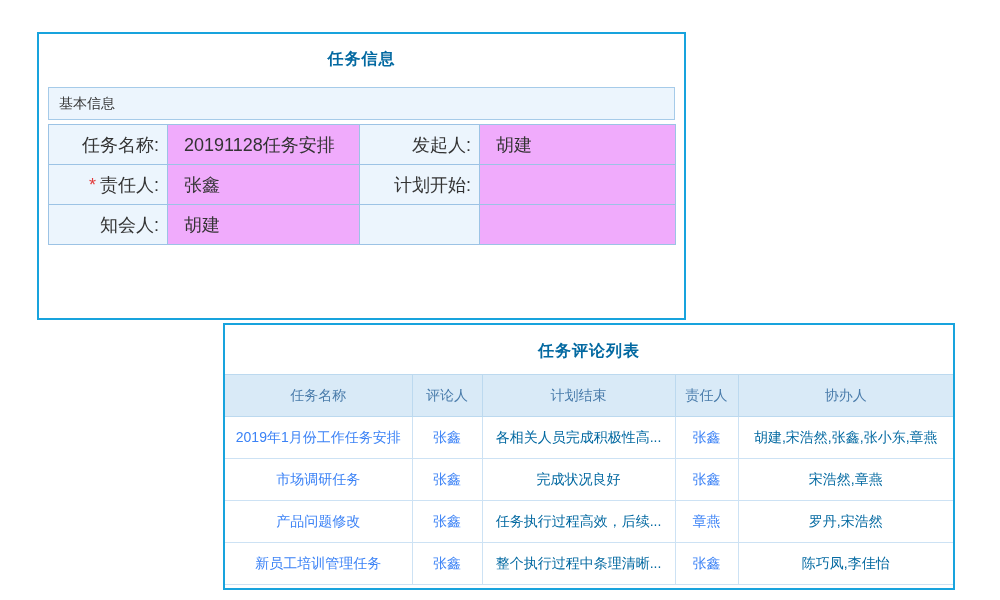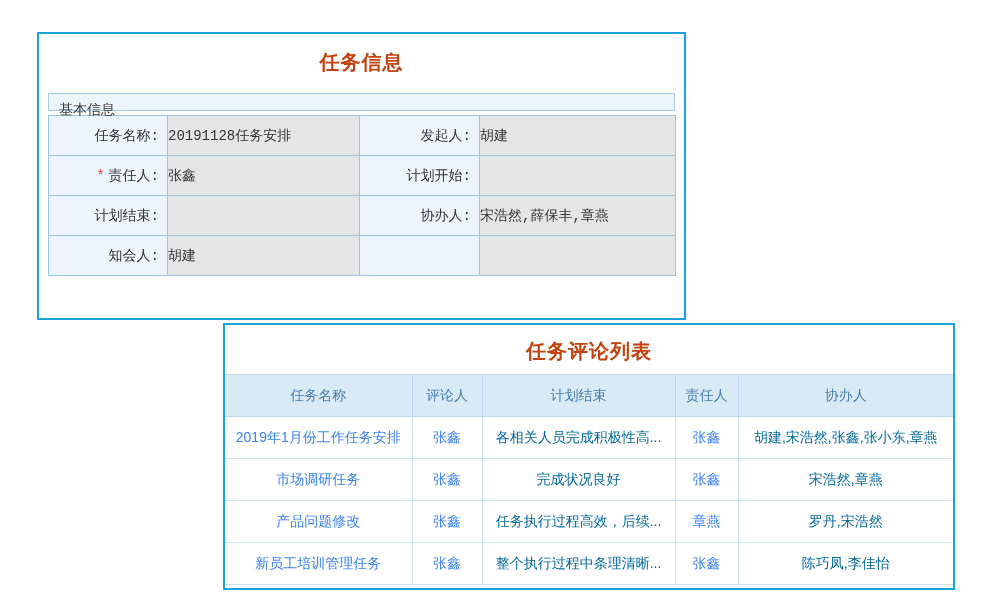--- a/index.html
+++ b/index.html
@@ -8,38 +8,38 @@
     font-family:"Liberation Sans","DejaVu Sans",sans-serif; color:#333;
   }
   .panel {
     position:absolute; background:#ffffff; border:2px solid #18a3dd;
     box-sizing:border-box; overflow:hidden;
   }
   .panel-info { left:37px; top:32px; width:649px; height:288px; z-index:1; }
   .panel-comments { left:223px; top:323px; width:732px; height:267px; z-index:2; }
 
   .panel h2 {
-    margin:0; text-align:center; color:#c2410c;
-    font-size:20px; font-weight:bold; letter-spacing:1px;
+    margin:0; text-align:center; color:#0369a1;
+    font-size:16px; font-weight:bold; letter-spacing:1px;
   }
   .panel-info h2 { padding-top:15px; margin-bottom:17px; }
 
   .section-head {
-    margin:0 9px; height:18px; line-height:31px; padding-left:10px;
+    margin:0 9px; height:33px; line-height:31px; padding-left:10px;
     background:#ecf5fd; border:1px solid #a6cbe9; box-sizing:border-box;
     color:#333; font-size:14px;
   }
 
   .form-table {
     margin:4px 9px 0; border-collapse:collapse; table-layout:fixed;
-    width:627px; font-size:14px; color:#333;font-family:Liberation Mono, monospace;
+    width:627px; font-size:18px; color:#333;
   }
   .form-table td { border:1px solid #9cc3e5; height:40px; box-sizing:border-box; overflow:hidden; white-space:nowrap; }
   .form-table td.lbl { background:#ecf5fd; text-align:right; padding-right:8px; }
-  .form-table td.val { background:#e5e5e5; text-align:left; padding-left:0; }
+  .form-table td.val { background:#f0abfc; text-align:left; padding-left:16px; }
   .req { color:#e23b3b; margin-right:4px; }
 
   .panel-comments h2 { height:49px; line-height:52px; }
   .list-table {
     width:728px; border-collapse:collapse; table-layout:fixed; font-size:14px;
   }
   .list-table th {
     background:#d9eaf7; color:#4a7cab; font-weight:normal; height:42px;
     border:1px solid #bcd9ef; box-sizing:border-box;
   }
@@ -71,26 +71,20 @@
         <td class="lbl">任务名称:</td>
         <td class="val">20191128任务安排</td>
         <td class="lbl">发起人:</td>
         <td class="val">胡建</td>
       </tr>
       <tr>
         <td class="lbl"><span class="req">*</span><span>责任人:</span></td>
         <td class="val">张鑫</td>
         <td class="lbl">计划开始:</td>
         <td class="val"></td>
-      </tr>
-      <tr>
-        <td class="lbl">计划结束:</td>
-        <td class="val"></td>
-        <td class="lbl">协办人:</td>
-        <td class="val">宋浩然,薛保丰,章燕</td>
       </tr>
       <tr>
         <td class="lbl">知会人:</td>
         <td class="val">胡建</td>
         <td class="lbl"></td>
         <td class="val"></td>
       </tr>
     </tbody>
       </table>
   </section>

